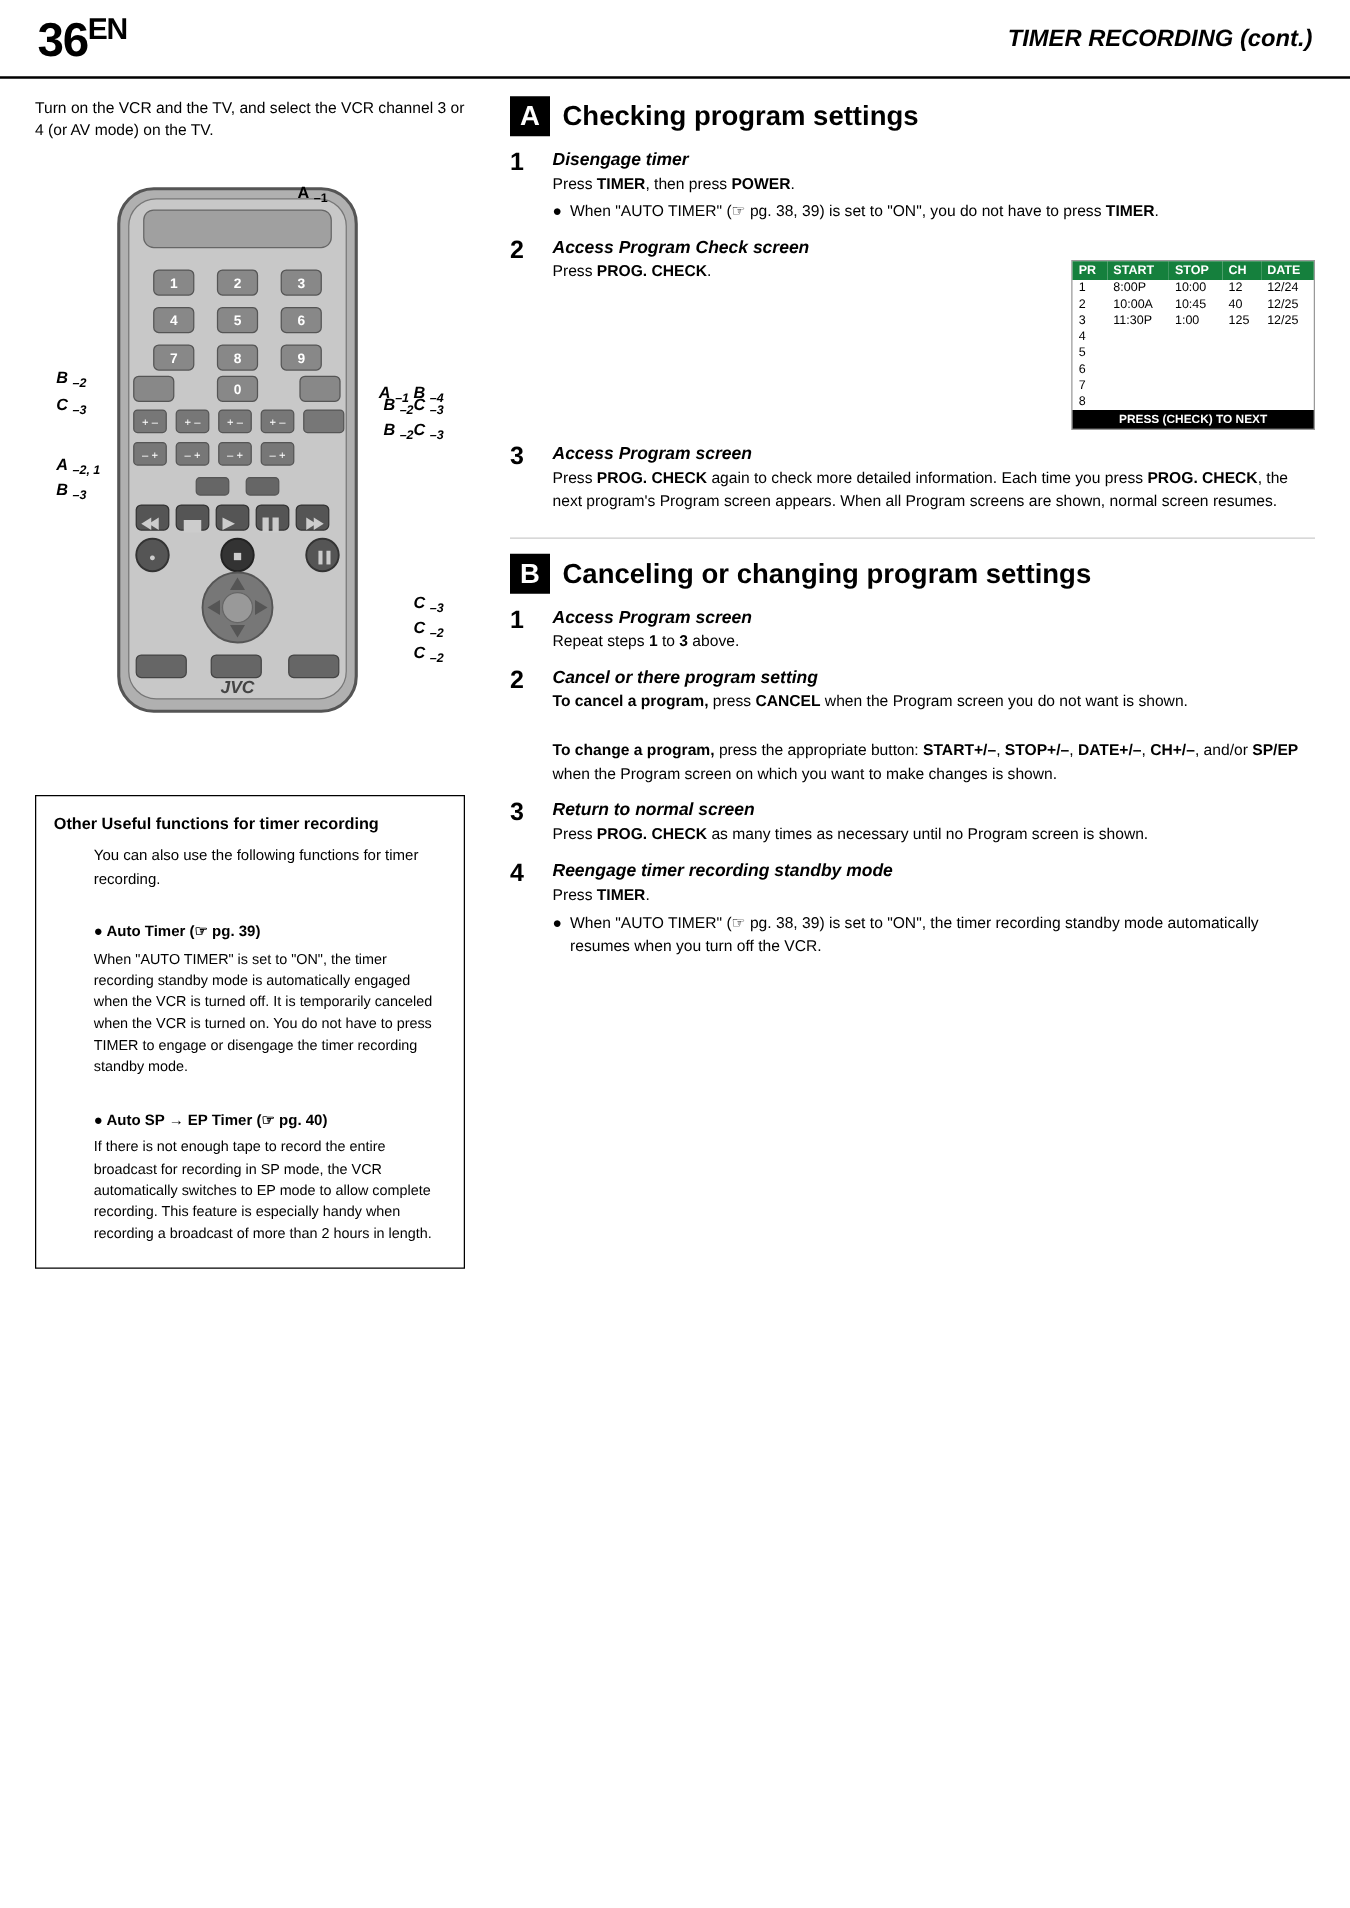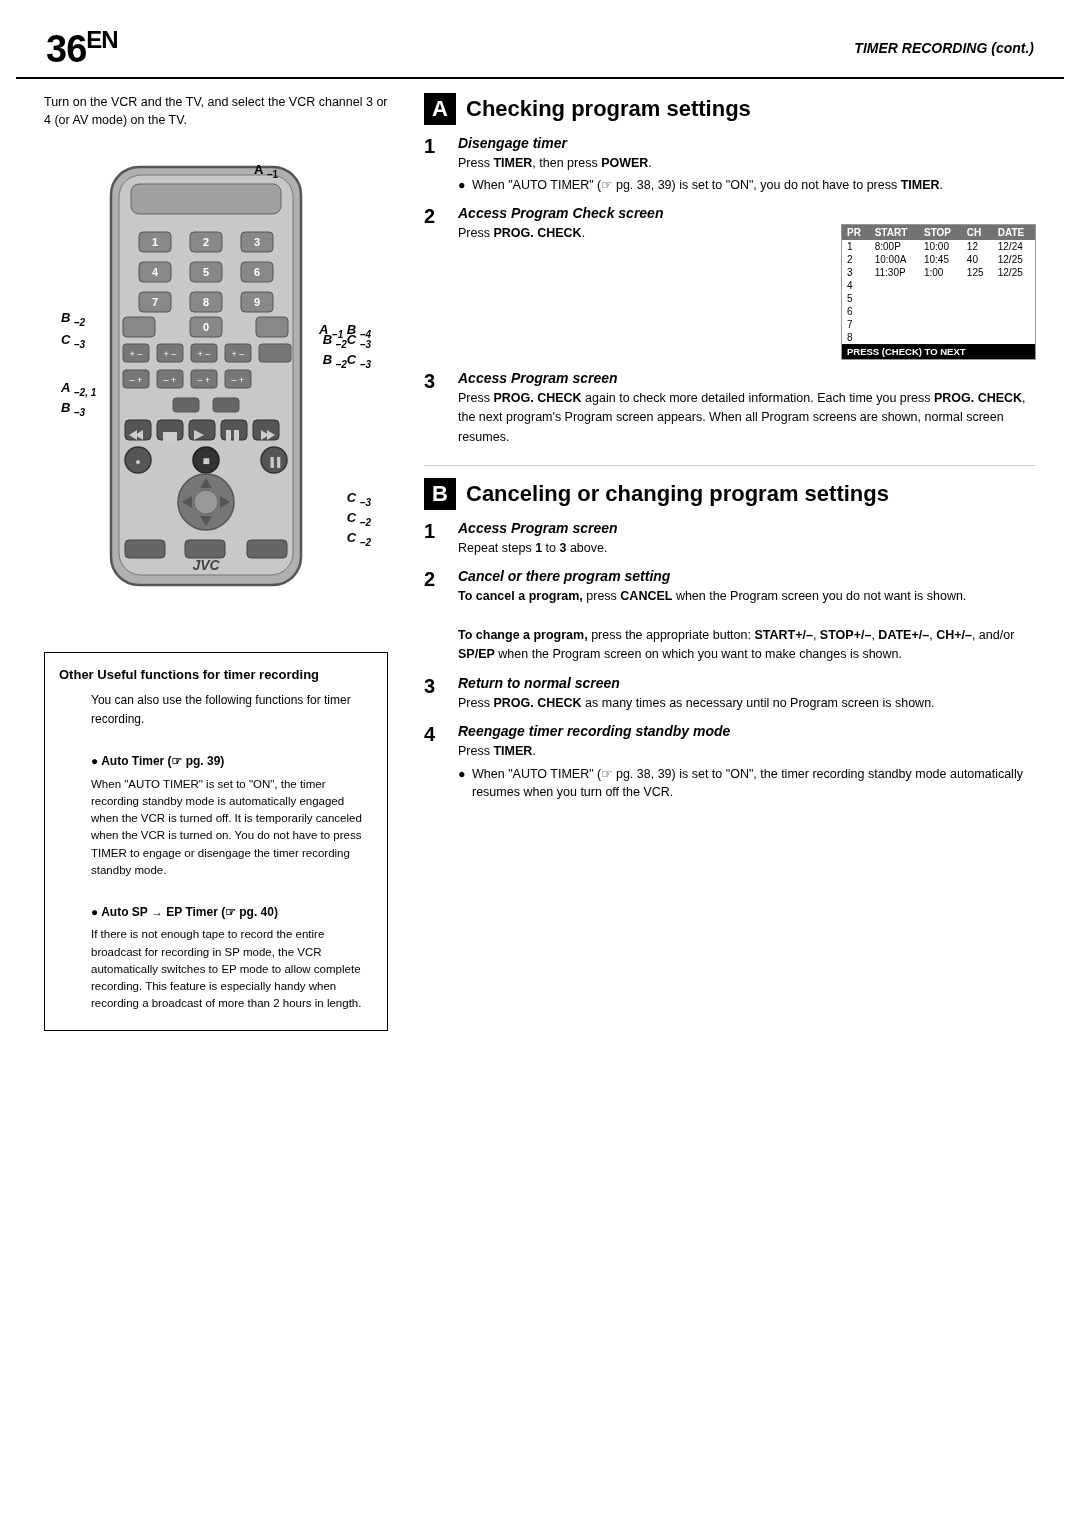--- a/index.html
+++ b/index.html
@@ -7,39 +7,39 @@
       width: 1080px;
       min-height: 1526px;
       font-family: Arial, Helvetica, sans-serif;
       font-size: 13px;
       background: #fff;
       color: #000;
     }
     .page {
       width: 1080px;
       min-height: 1526px;
-      padding: 16px;
+      padding: 0;
       position: relative;
     }
 
     
     .header {
       display: flex;
       justify-content: space-between;
       align-items: center;
       padding: 10px 30px 6px 30px;
       border-bottom: 2px solid #000;
     }
     .header-page-num {
       font-size: 38px;
       font-weight: bold;
       letter-spacing: -1px;
     }
     .header-title {
-      font-size: 14px;
+      font-size: 19px;
       font-weight: bold;
       font-style: italic;
     }
 
     
     .body-layout {
       display: flex;
       flex-direction: row;
       padding: 0;
     }
@@ -153,37 +153,37 @@
     .prog-table {
       border: 1px solid #999;
       font-size: 10.5px;
       min-width: 195px;
     }
     .prog-table table {
       border-collapse: collapse;
       width: 100%;
     }
     .prog-table th {
-      background: #737373;
+      background: #15803d;
       color: #fff;
       padding: 2px 5px;
       text-align: left;
       font-size: 10px;
       font-weight: bold;
     }
     .prog-table td {
       padding: 1px 5px;
       font-size: 10px;
       border: none;
     }
     .prog-table-footer {
       background: #000;
       color: #fff;
       font-size: 9.5px;
-      text-align: left;
+      text-align: center;
       padding: 2px 5px;
       font-weight: bold;
     }
 
     .bullet-item {
       display: flex;
       gap: 4px;
       margin-top: 3px;
       font-size: 12.5px;
       line-height: 1.5;

